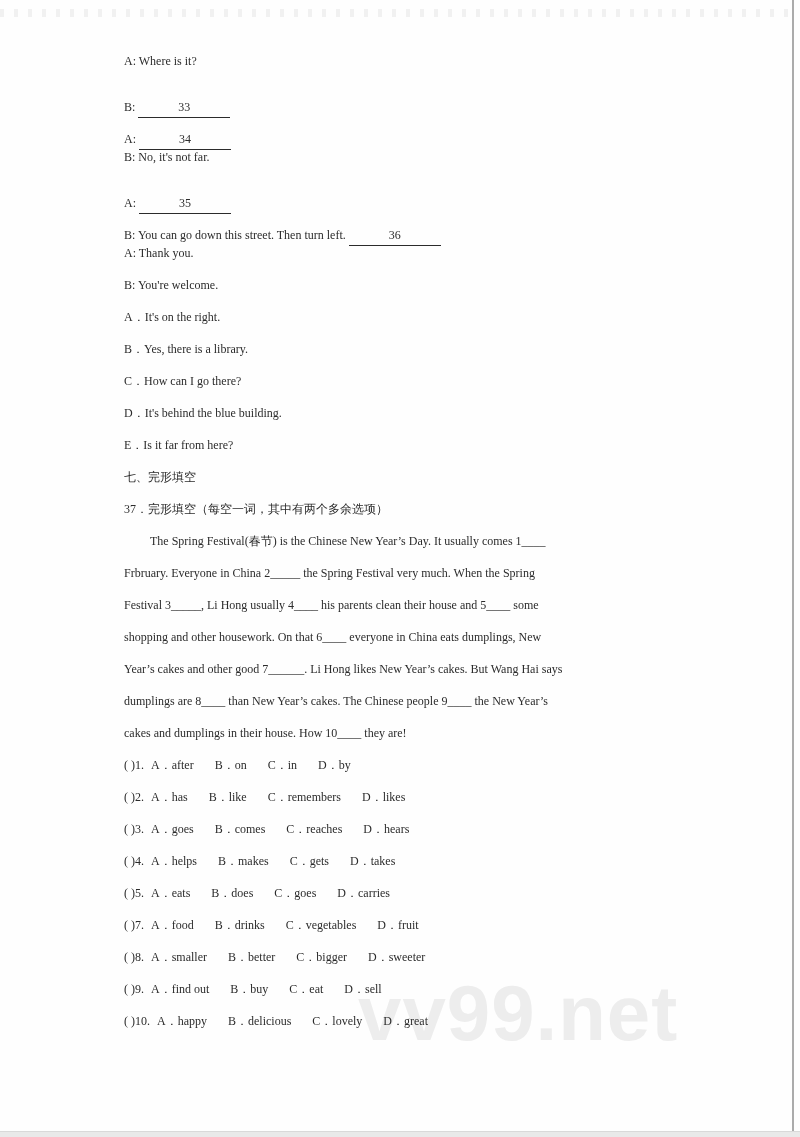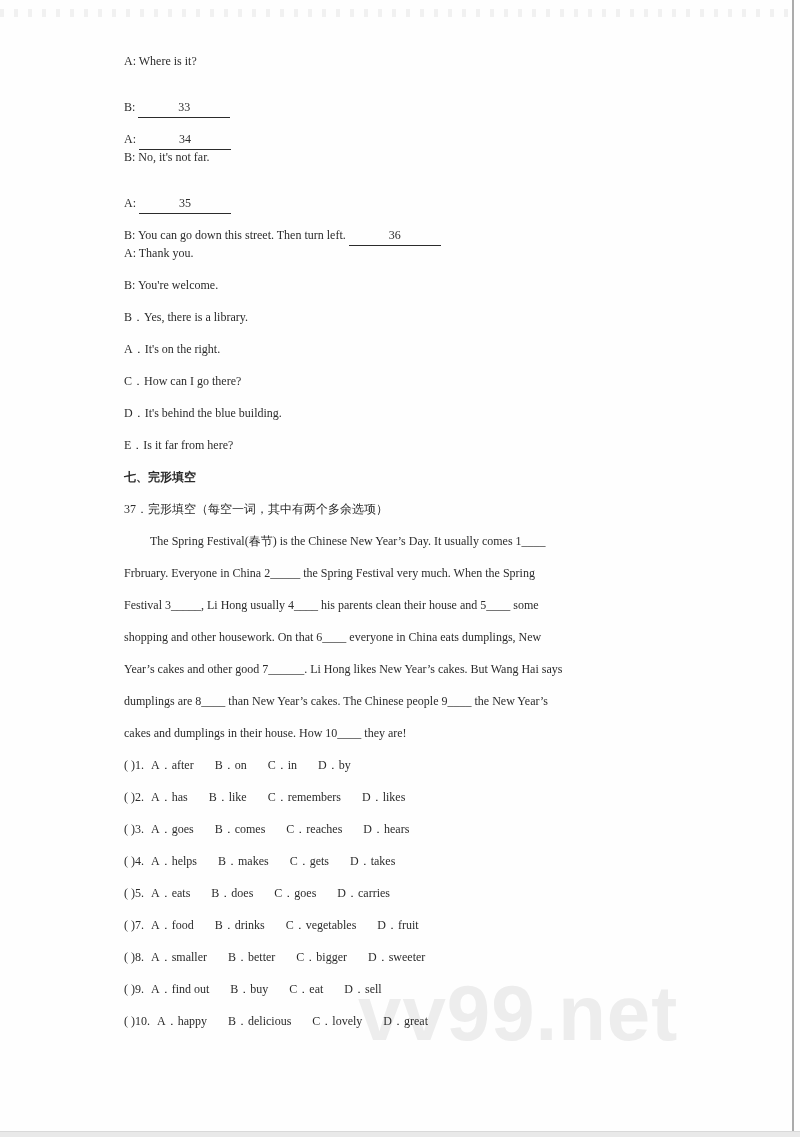--- a/index.html
+++ b/index.html
@@ -37,21 +37,21 @@
   }
   .bottom-edge {
     position: absolute; left: 0; right: 0; bottom: 0; height: 6px;
     background: #e9e9e9; border-top: 1px solid #d9d9d9; z-index: 2;
   }
   .content {
     position: absolute; left: 124px; top: 45px; width: 640px;
     font-size: 12px; z-index: 1;
   }
   .line { height: 32px; line-height: 32px; white-space: pre; }
-  .section-title { font-weight: bold; }
+  .section-title { font-weight: normal; }
   .passage-indent { text-indent: 26px; }
   
   .blank {
     display: inline-block; min-width: 92px; text-align: center;
     border-bottom: 1.5px solid #2b2b2b;
     height: 21px; line-height: 21px; margin-top: 20px;
   }
   .q-prefix { margin-right: 7px; }
   .choice { margin-right: 21px; text-align: right; }
 </style>
@@ -65,22 +65,22 @@
   <div class="content">
     <div id="dialogue">
         <div class="line">A: Where is it?</div>
         <div class="line">B: <span class="blank">33</span></div>
         <div class="line">A: <span class="blank">34</span></div>
         <div class="line">B: No, it's not far.</div>
         <div class="line">A: <span class="blank">35</span></div>
         <div class="line">B: You can go down this street. Then turn left. <span class="blank">36</span></div>
         <div class="line">A: Thank you.</div>
         <div class="line">B: You're welcome.</div>
+        <div class="line">A．It's on the right.</div>
         <div class="line">B．Yes, there is a library.</div>
-        <div class="line">A．It's on the right.</div>
         <div class="line">C．How can I go there?</div>
         <div class="line">D．It's behind the blue building.</div>
         <div class="line">E．Is it far from here?</div>
       </div>
     <div class="line section-title">七、完形填空</div>
     <div class="line">37．完形填空（每空一词，其中有两个多余选项）</div>
     <div id="passage">
         <div class="line passage-indent">The Spring Festival(春节) is the Chinese New Year’s Day. It usually comes 1____</div>
         <div class="line">Frbruary. Everyone in China 2_____ the Spring Festival very much. When the Spring</div>
         <div class="line">Festival 3_____, Li Hong usually 4____ his parents clean their house and 5____ some</div>

